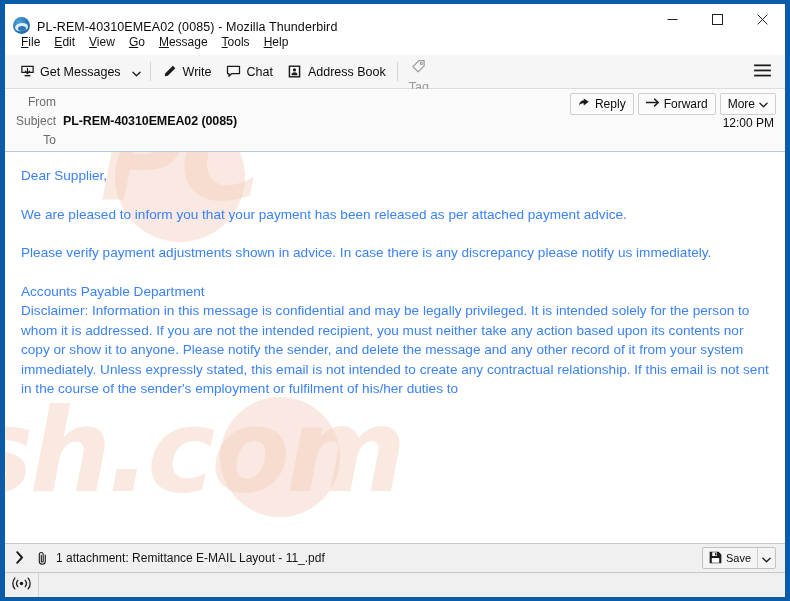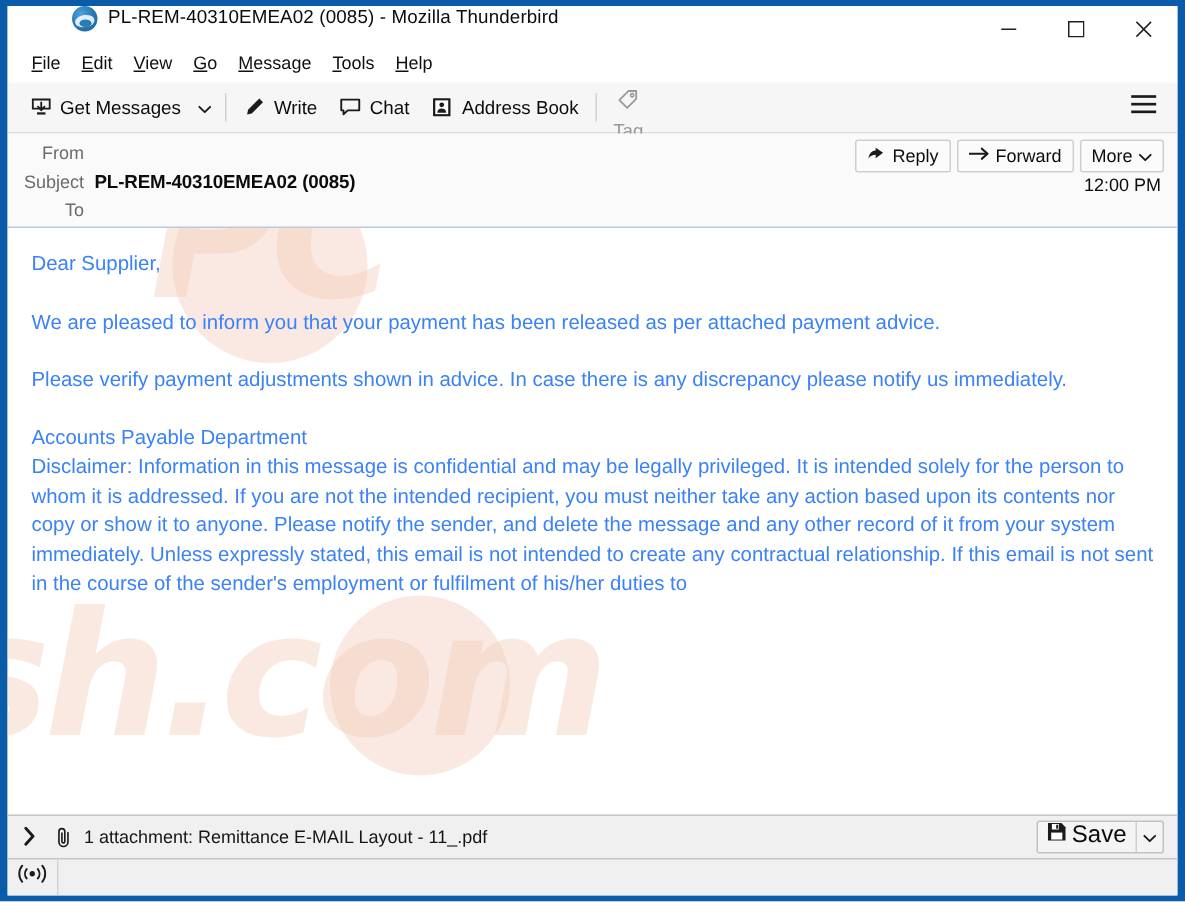--- a/index.html
+++ b/index.html
@@ -32,24 +32,23 @@
     display: flex;
     flex-direction: column;
     overflow: hidden;
   }
 
   
   #title-bar {
     height: 30px;
     flex: 0 0 30px;
     display: flex;
-    align-items: flex-start;
+    align-items: flex-end;
     background: #ffffff;
     box-sizing: border-box;
-    padding-left: 35px;
   }
   #tb-logo {
     width: 17px;
     height: 17px;
     margin-left: 8px;
     margin-right: 7px;
     flex: 0 0 17px;
     border-radius: 50%;
     background: radial-gradient(circle at 35% 32%, #4fa3dd 0%, #2a7ab8 48%, #1d5f97 100%);
     position: relative;
@@ -298,23 +297,24 @@
     top: 3px;
     display: flex;
     height: 22px;
     border: 1px solid #c2c2c2;
     border-radius: 2px;
     background: #f4f4f4;
     box-sizing: border-box;
   }
   #save-button {
     display: flex;
+    align-items: center;
     gap: 4px;
     padding: 0 6px;
-    font-size: 16px;
+    font-size: 11px;
     color: #0c0c0c;
     cursor: default;
   }
   #save-dropdown {
     width: 17px;
     display: flex;
     align-items: center;
     justify-content: center;
     border-left: 1px solid #cfcfcf;
     cursor: default;

